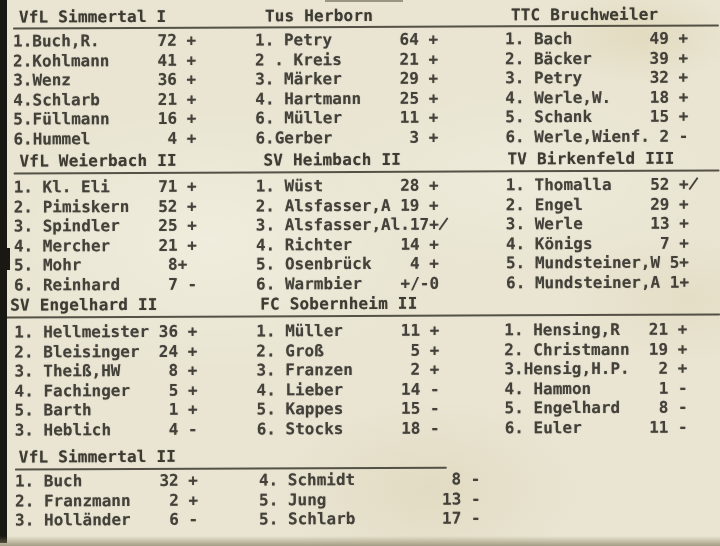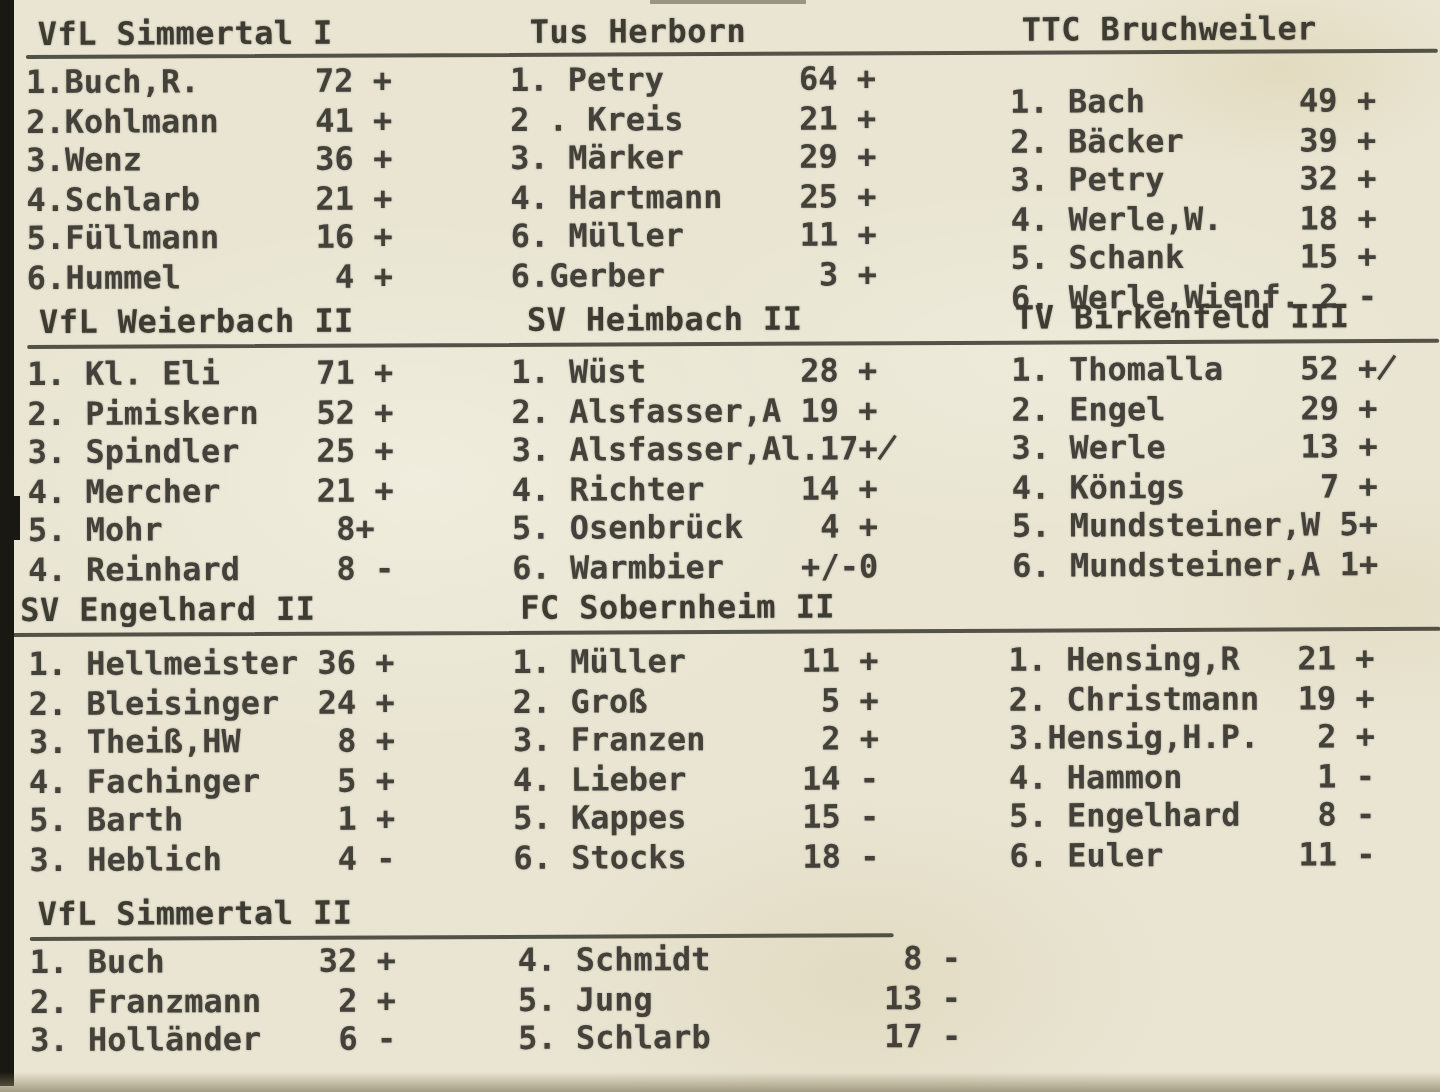--- a/index.html
+++ b/index.html
@@ -52,36 +52,36 @@
       <div class="team-header" style="left: 266px; top: 6px;">Tus Herborn</div>
       <div class="team-rows" style="left: 256px; top: 30px;">
         <div class="row-line">1. Petry       64 +</div>
         <div class="row-line">2 . Kreis      21 +</div>
         <div class="row-line">3. Märker      29 +</div>
         <div class="row-line">4. Hartmann    25 +</div>
         <div class="row-line">6. Müller      11 +</div>
         <div class="row-line">6.Gerber        3 +</div>
       </div>
       <div class="team-header" style="left: 512px; top: 6px;">TTC Bruchweiler</div>
-      <div class="team-rows" style="left: 506px; top: 30px; margin-top: 12px;">
+      <div class="team-rows" style="left: 506px; top: 30px;">
         <div class="row-line">1. Bach        49 +</div>
         <div class="row-line">2. Bäcker      39 +</div>
         <div class="row-line">3. Petry       32 +</div>
         <div class="row-line">4. Werle,W.    18 +</div>
         <div class="row-line">5. Schank      15 +</div>
         <div class="row-line">6. Werle,Wienf. 2 -</div>
       </div>
       <div class="team-header" style="left: 20px; top: 150px;">VfL Weierbach II</div>
       <div class="team-rows" style="left: 14px; top: 176px;">
         <div class="row-line">1. Kl. Eli     71 +</div>
         <div class="row-line">2. Pimiskern   52 +</div>
         <div class="row-line">3. Spindler    25 +</div>
         <div class="row-line">4. Mercher     21 +</div>
         <div class="row-line">5. Mohr         8+</div>
-        <div class="row-line">4. Reinhard     8 -</div>
+        <div class="row-line">6. Reinhard     7 -</div>
       </div>
       <div class="team-header" style="left: 264px; top: 150px;">SV Heimbach II</div>
       <div class="team-rows" style="left: 256px; top: 176px;">
         <div class="row-line">1. Wüst        28 +</div>
         <div class="row-line">2. Alsfasser,A 19 +</div>
         <div class="row-line">3. Alsfasser,Al.17+̸</div>
         <div class="row-line">4. Richter     14 +</div>
         <div class="row-line">5. Osenbrück    4 +</div>
         <div class="row-line">6. Warmbier    +/-0</div>
       </div>

